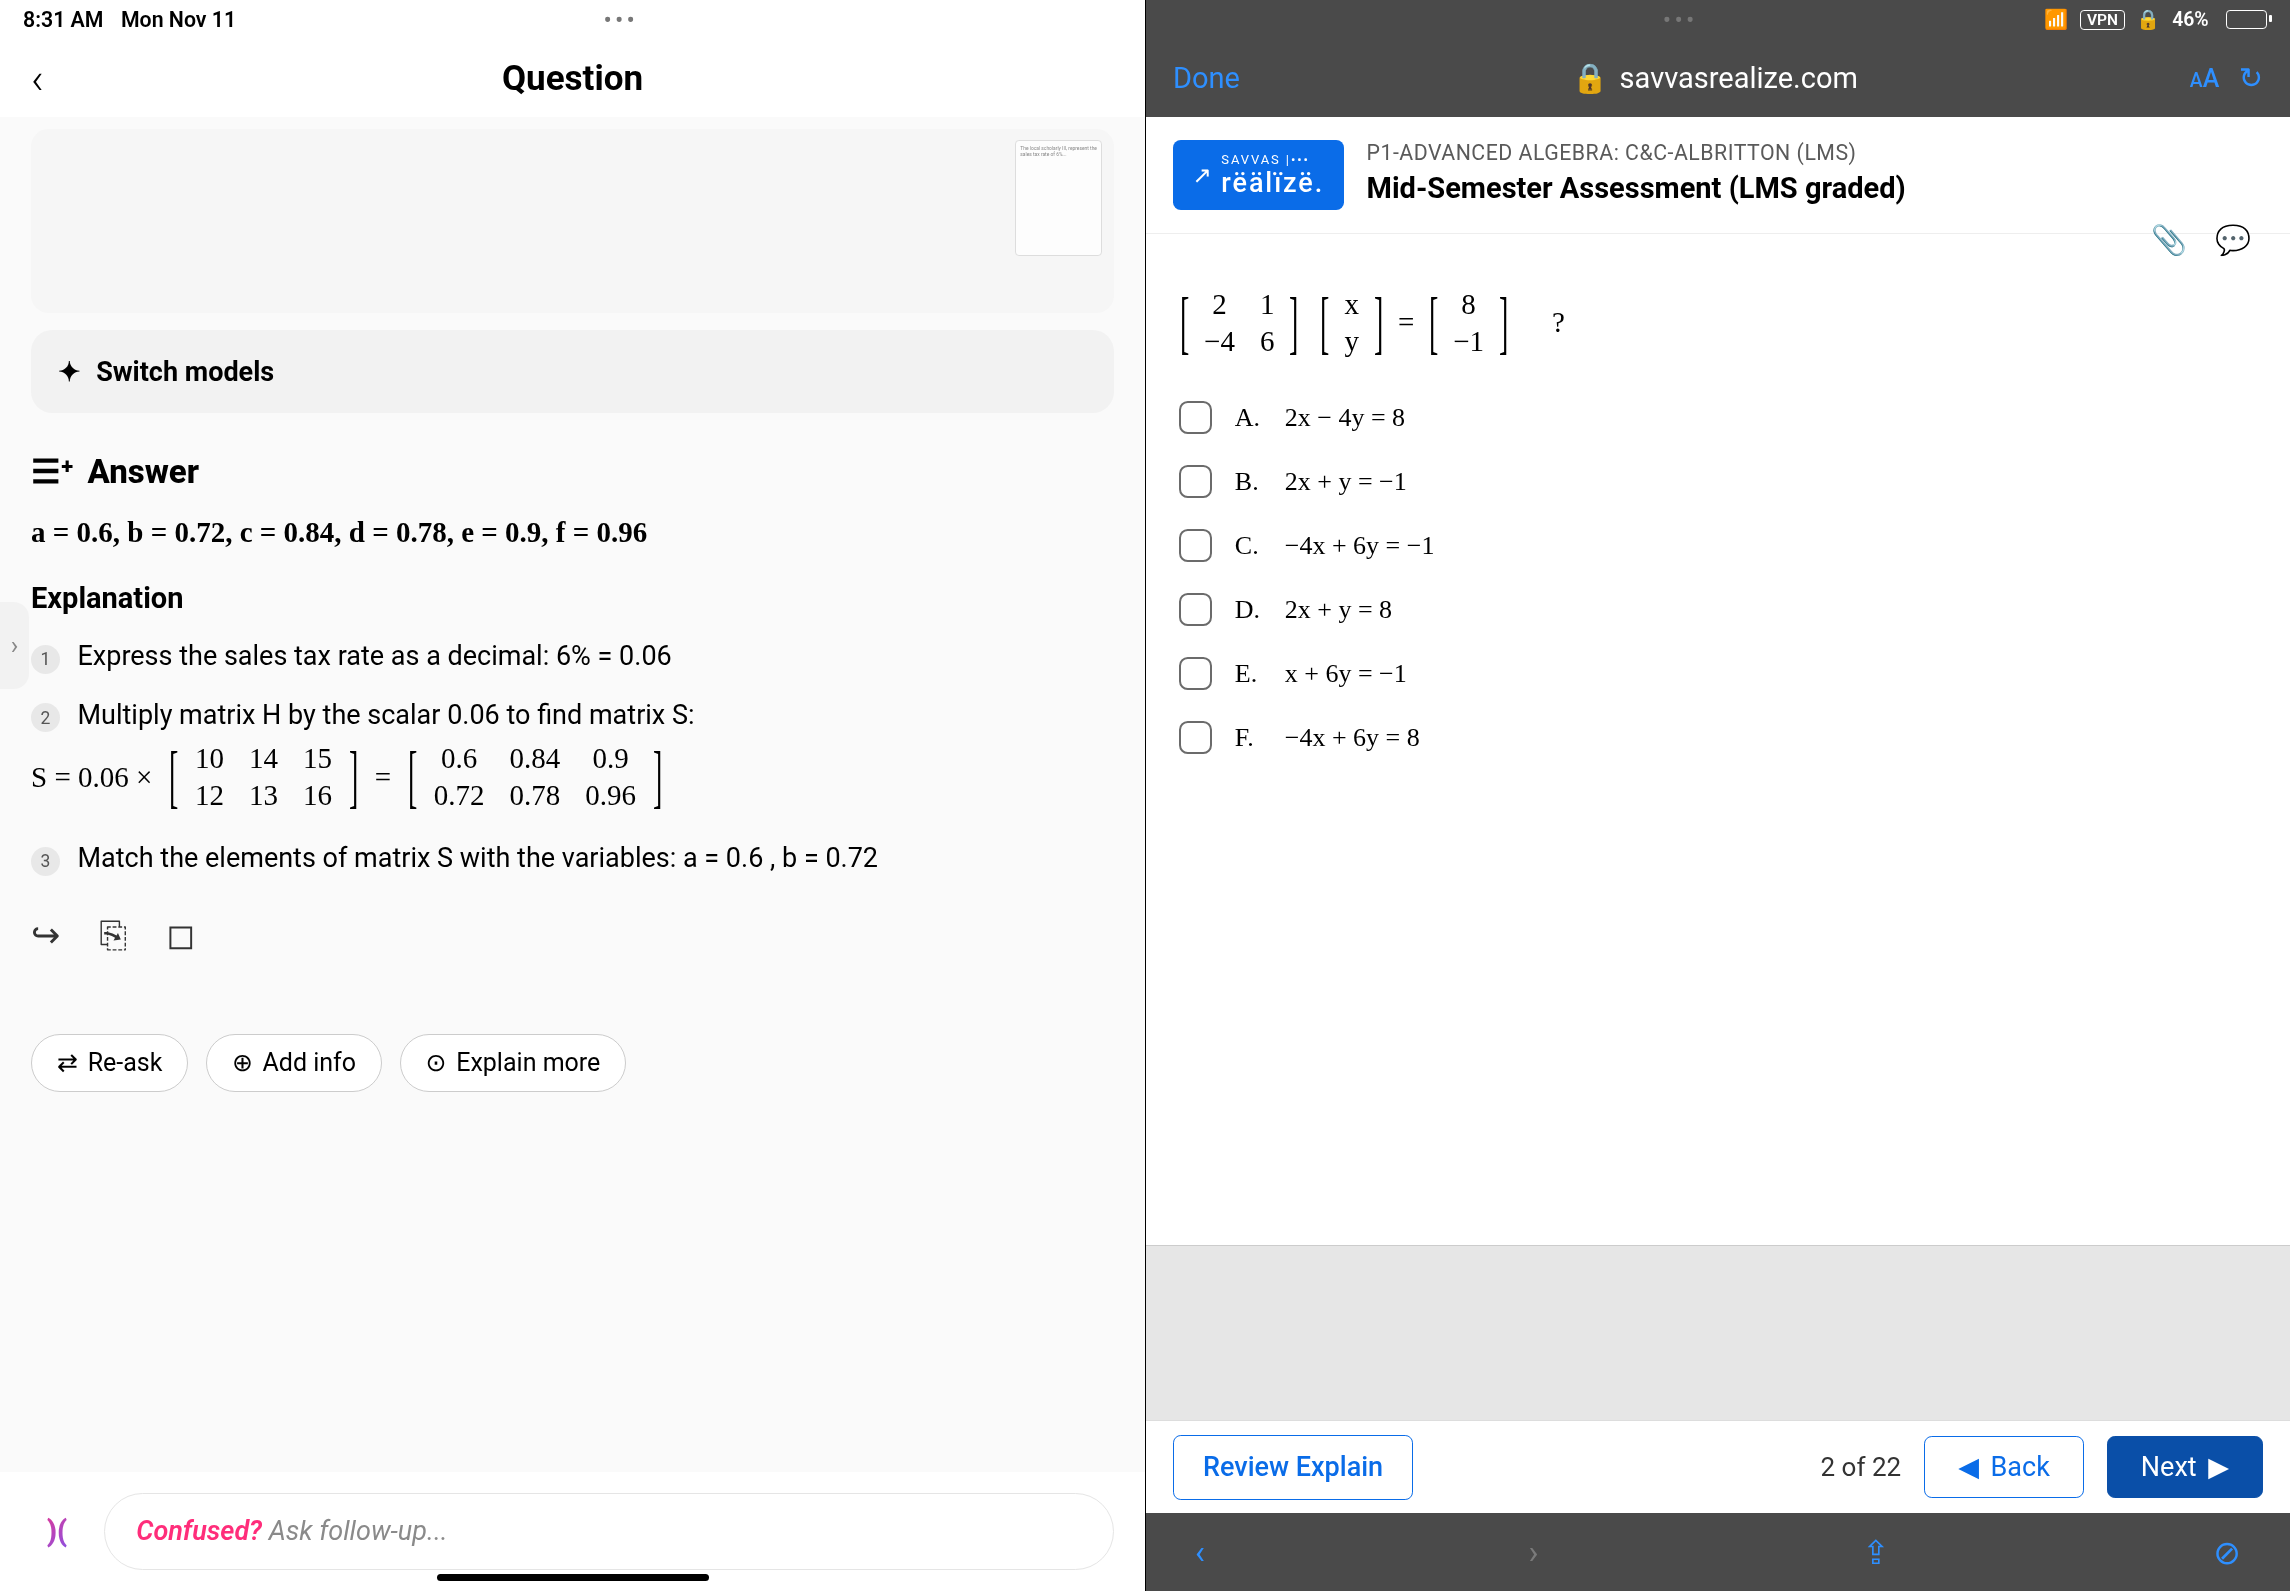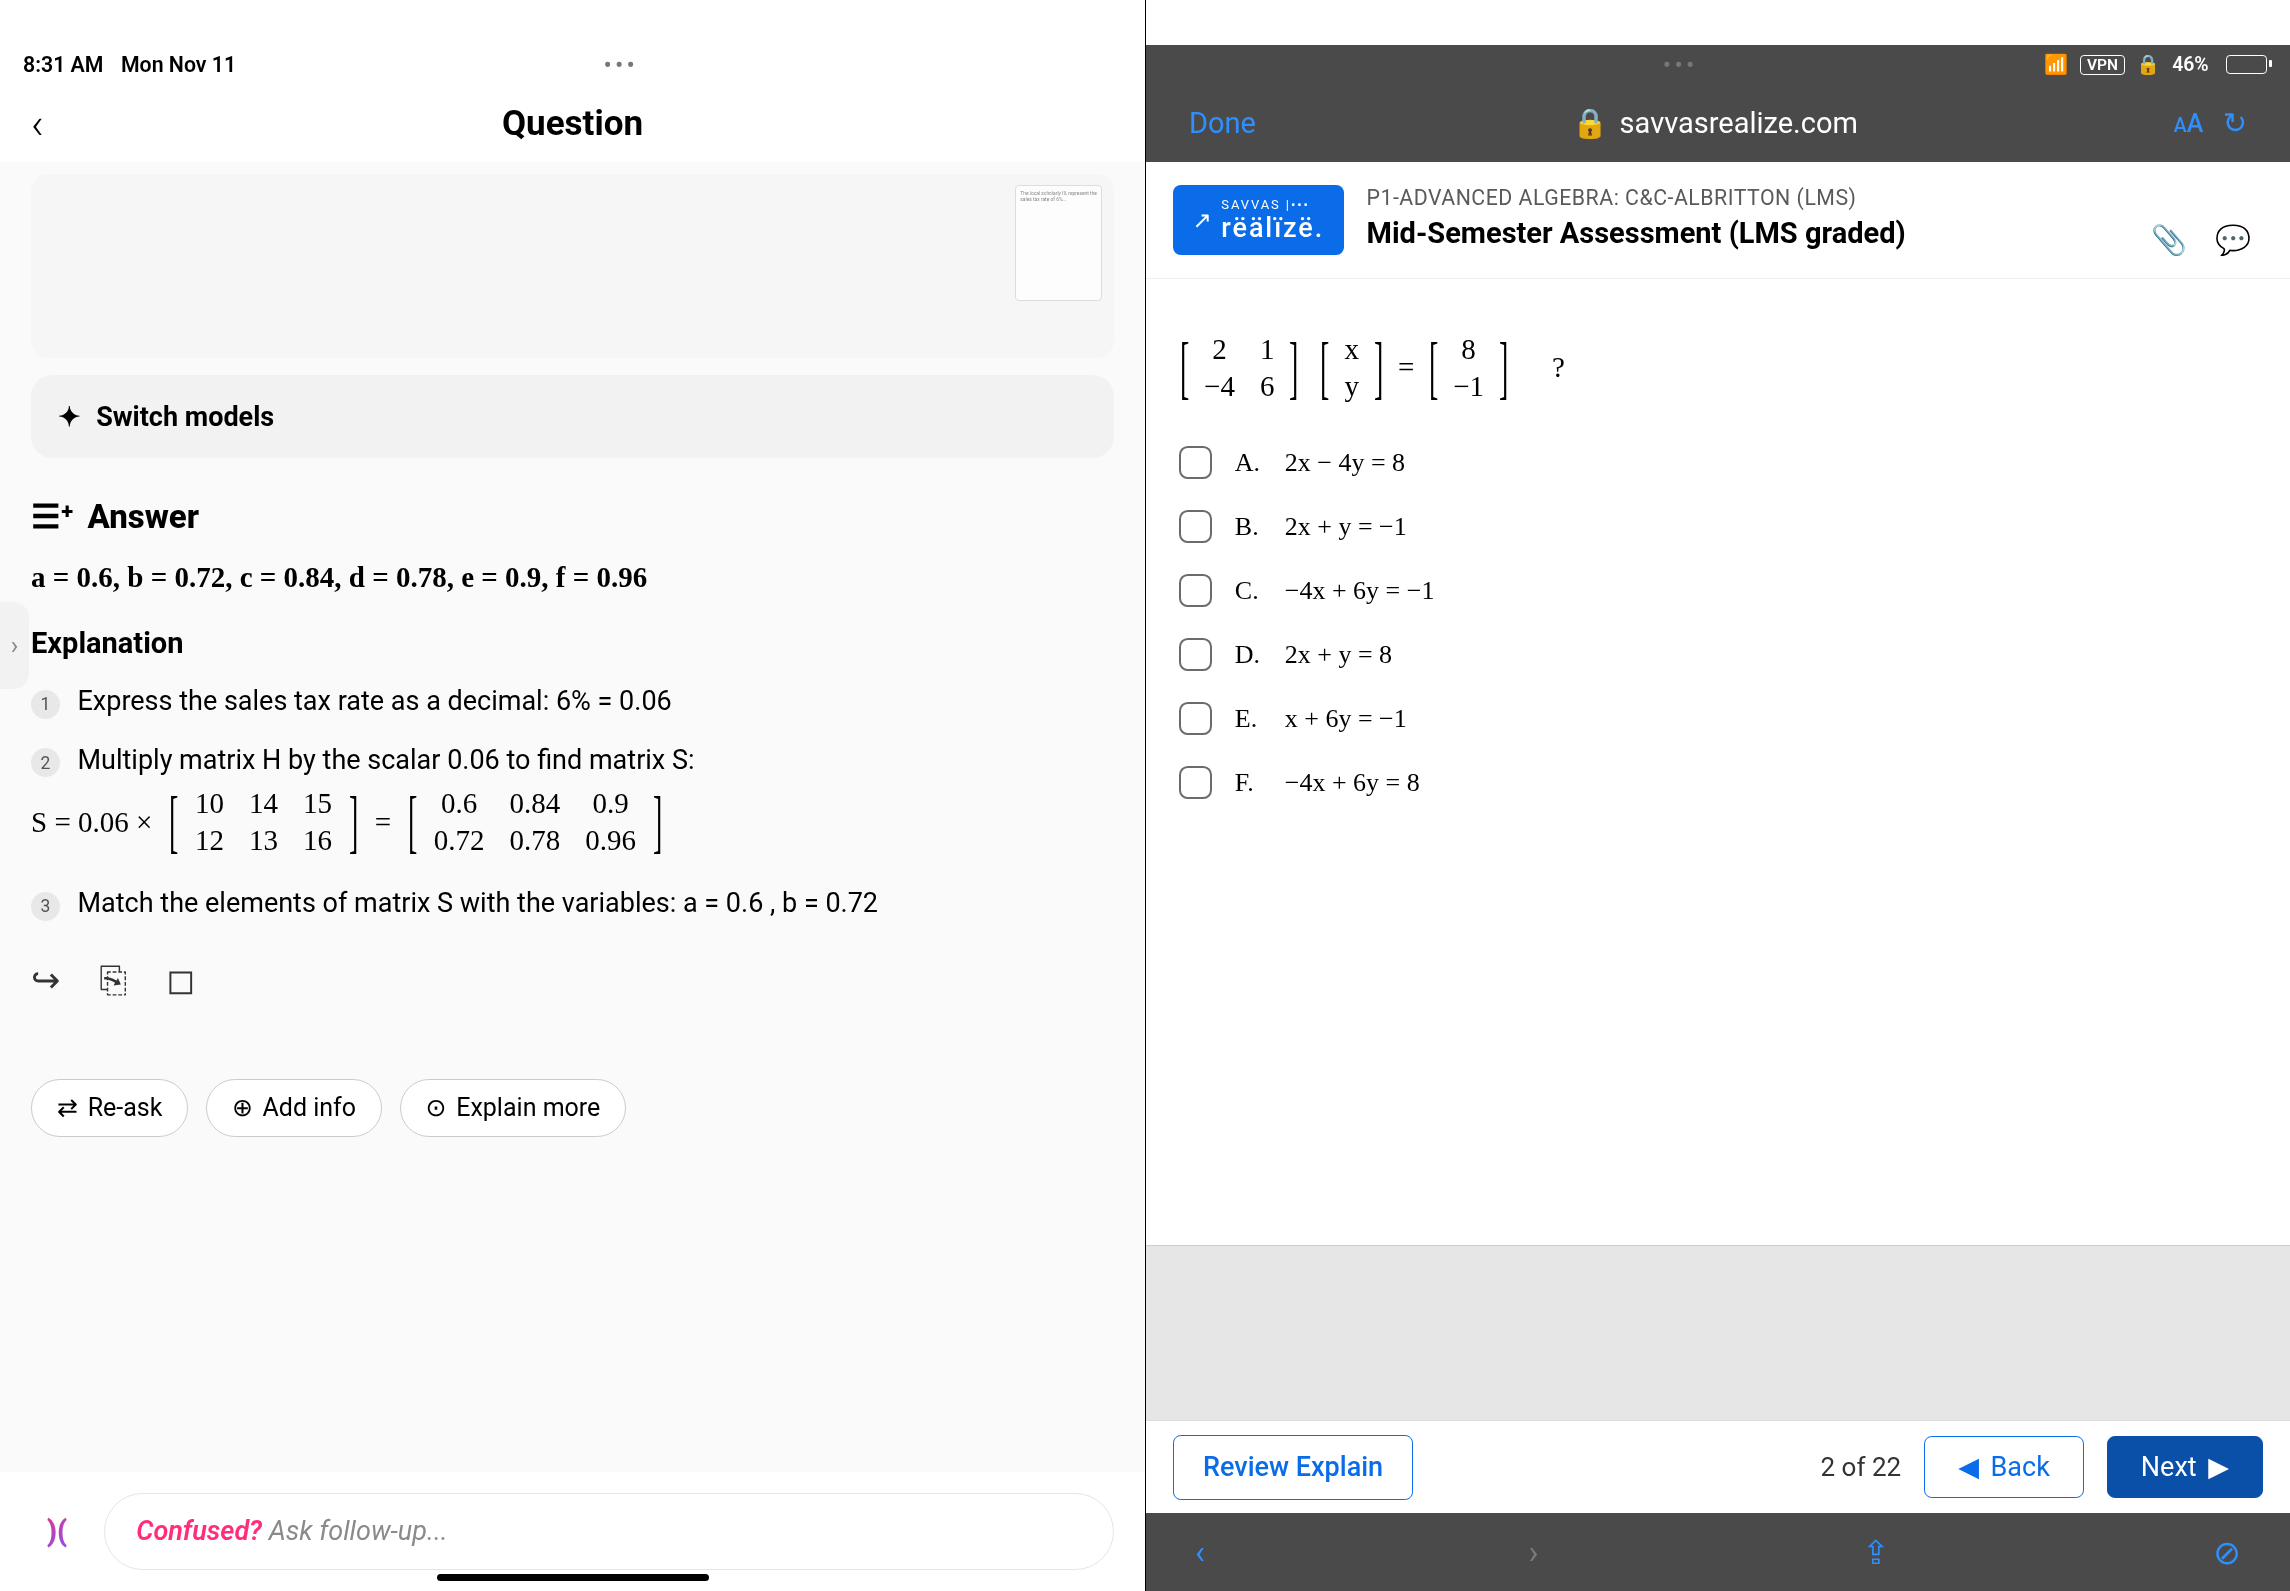--- a/index.html
+++ b/index.html
@@ -2,21 +2,21 @@
 <html><head>
 <meta charset="utf-8">
 <style>
 * { margin: 0; padding: 0; box-sizing: border-box; }
 body { font-family: -apple-system, BlinkMacSystemFont, "Segoe UI", Roboto, sans-serif; width: 2290px; height: 1591px; background: #000; overflow: hidden; }
 .split { display: flex; height: 100%; }
 .left-pane { width: 1145px; height: 100%; background: #fff; display: flex; flex-direction: column; position: relative; }
 .right-pane { width: 1145px; height: 100%; background: #fff; display: flex; flex-direction: column; border-left: 1.9px solid #000; }
 
 
-.status-bar { height: 39px; display: flex; align-items: center; padding: 0 23px; font-size: 21.3px; font-weight: 600; color: #000; margin-top: 45px; }
+.status-bar { height: 39px; display: flex; align-items: center; padding: 0 23px; font-size: 21.3px; font-weight: 600; color: #000; }
 .status-left { display: flex; gap: 17.5px; }
 .status-dots { margin-left: auto; margin-right: auto; color: #777; letter-spacing: 3.9px; font-weight: bold; }
 .right-pane .status-bar { background: #4a4a4a; color: #fff; justify-content: space-between; }
 .status-right { display: flex; align-items: center; gap: 11.6px; font-size: 19.4px; }
 .battery { display: inline-flex; align-items: center; }
 .battery-shell { width: 41px; height: 19.4px; border: 1.9px solid #fff; border-radius: 3.9px; position: relative; margin-left: 5.8px; }
 .battery-shell::after { content: ""; position: absolute; right: -5.8px; top: 3.9px; width: 2.9px; height: 7.8px; background: #fff; border-radius: 1px; }
 .battery-fill { background: #fff; height: 100%; width: 46%; border-radius: 1.9px 0 0 1.9px; }
 .vpn-box { border: 1.9px solid #fff; border-radius: 3.9px; padding: 0 5.8px; font-size: 15.5px; }
 
@@ -49,21 +49,21 @@
 
 .followup { display: flex; align-items: center; gap: 21.3px; padding: 21.3px 31px; }
 .xk-logo { width: 52px; height: 52px; display: flex; align-items: center; justify-content: center; font-weight: 900; font-size: 29px; background: linear-gradient(135deg,#ff2d7a,#6a5cff); -webkit-background-clip: text; color: transparent; }
 .followup-input { flex: 1; border: 1.9px solid #e5e5e5; border-radius: 39px; padding: 21.3px 31px; font-size: 27px; font-style: italic; }
 .confused { color: #ff2d7a; font-weight: 600; }
 .ask { color: #8a8a8a; }
 
 .home-indicator { position: absolute; bottom: 9.7px; left: 50%; transform: translateX(-50%); width: 272px; height: 7.8px; background: #000; border-radius: 3.9px; }
 
 
-.browser-bar { height: 78px; background: #4a4a4a; display: flex; align-items: center; padding: 0 43px; color: #fff; gap: 19.4px; }
+.browser-bar { height: 78px; background: #4a4a4a; display: flex; align-items: center; padding: 0 27px; color: #fff; gap: 19.4px; }
 .done-btn { color: #2e8fff; font-size: 29px; font-weight: 400; }
 .url-area { flex: 1; display: flex; align-items: center; justify-content: center; gap: 11.6px; font-size: 29px; }
 .aa { color: #2e8fff; font-size: 25px; font-weight: 500; }
 .reload { color: #2e8fff; font-size: 29px; }
 
 .realize-header { display: flex; align-items: flex-start; padding: 23px 27px; gap: 23px; border-bottom: 1px solid #eee; }
 .realize-badge { background: #0a6ce8; color: #fff; border-radius: 7.8px; padding: 11.6px 19.4px; font-size: 23px; display: flex; align-items: center; gap: 9.7px; }
 .realize-badge .small { font-size: 13px; display:block; letter-spacing: 1.9px; }
 .realize-badge .big { font-size: 27px; font-weight: 500; letter-spacing: 1.9px; }
 .header-text .crumb { color: #5a5a5a; font-size: 21.3px; letter-spacing: 0.5px; }

